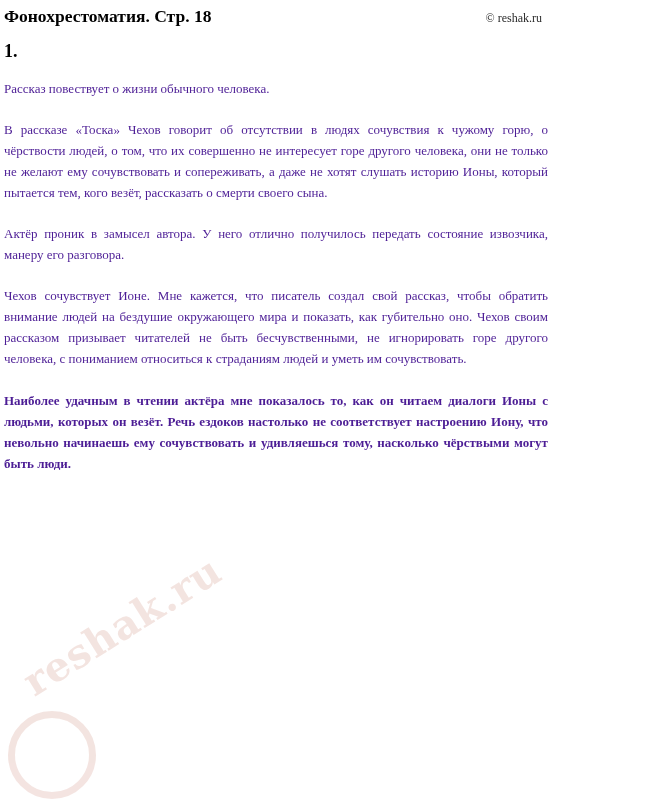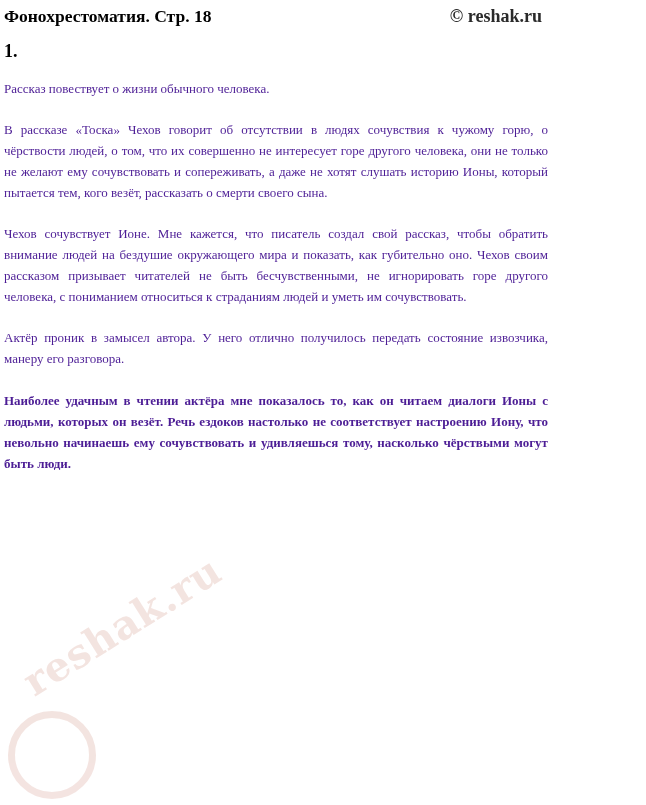--- a/index.html
+++ b/index.html
@@ -27,22 +27,22 @@
     align-items: baseline;
     justify-content: space-between;
     font-weight: bold;
     font-size: 17.5px;
     margin: 0 0 14px 0;
   }
   .header-title {
     white-space: nowrap;
   }
   .header-right {
-    font-weight: bold;
-    font-size: 18px;
+    font-weight: normal;
+    font-size: 12px;
     color: #2a2a2a;
     margin-right: 6px;
     white-space: nowrap;
   }
   .task-number {
     font-weight: bold;
     font-size: 18px;
     margin: 0 0 16px 0;
   }
   p.para {
@@ -97,22 +97,22 @@
 
   <div class="header">
     <div class="header-title">Фонохрестоматия. Стр. 18</div>
     <div class="header-right">© reshak.ru</div>
   </div>
 
   <div class="task-number">1.</div>
 
   <p class="para">Рассказ повествует о жизни обычного человека.</p>
   <p class="para">В рассказе «Тоска» Чехов говорит об отсутствии в людях сочувствия к чужому горю, о чёрствости людей, о том, что их совершенно не интересует горе другого человека, они не только не желают ему сочувствовать и сопереживать, а даже не хотят слушать историю Ионы, который пытается тем, кого везёт, рассказать о смерти своего сына.</p>
+  <p class="para">Актёр проник в замысел автора. У него отлично получилось передать состояние извозчика, манеру его разговора.</p>
   <p class="para">Чехов сочувствует Ионе. Мне кажется, что писатель создал свой рассказ, чтобы обратить внимание людей на бездушие окружающего мира и показать, как губительно оно. Чехов своим рассказом призывает читателей не быть бесчувственными, не игнорировать горе другого человека, с пониманием относиться к страданиям людей и уметь им сочувствовать.</p>
-  <p class="para">Актёр проник в замысел автора. У него отлично получилось передать состояние извозчика, манеру его разговора.</p>
   <p class="para">Наиболее удачным в чтении актёра мне показалось то, как он читаем диалоги Ионы с людьми, которых он везёт. Речь ездоков настолько не соответствует настроению Иону, что невольно начинаешь ему сочувствовать и удивляешься тому, насколько чёрствыми могут быть люди.</p>
 
   <div class="watermark">
     <div class="wm-text">reshak.ru</div>
     <div class="wm-ring"></div>
   </div>
 
 </div>
 
 </body></html>

